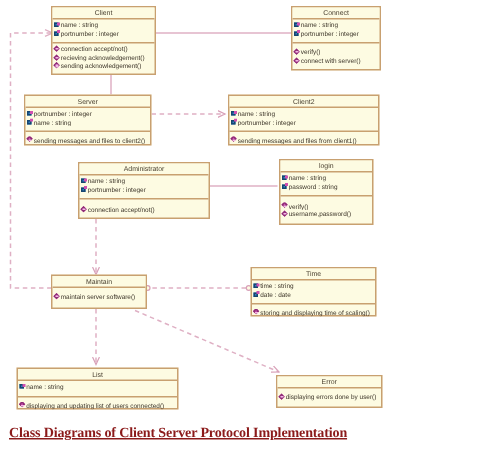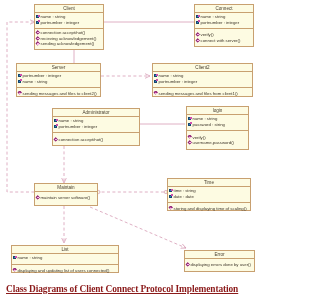--- a/index.html
+++ b/index.html
@@ -317,15 +317,15 @@
   <div class="uml" style="left:184px;top:250px;width:71px;height:22px;">
     <div class="cname">Error</div>
     <div class="compart last" style="padding-top:3px;">
       <div class="row">
         <span class="mk meth"></span>
         <span class="txt">displaying errors done by user()</span>
       </div>
     </div>
   </div>
 
-  <div id="caption">Class Diagrams of Client Connect Protocol Implementation</div>
+  <div id="caption">Class Diagrams of Client Server Protocol Implementation</div>
 
 </div>
 
 </body></html>

